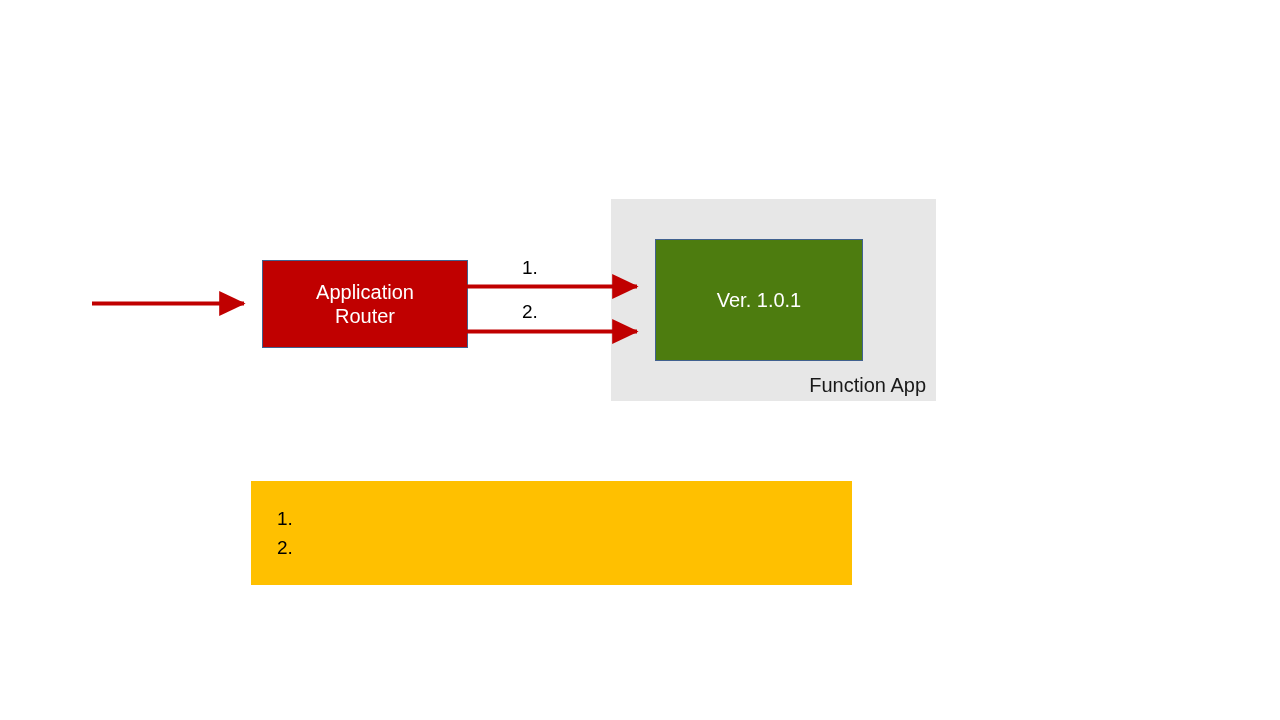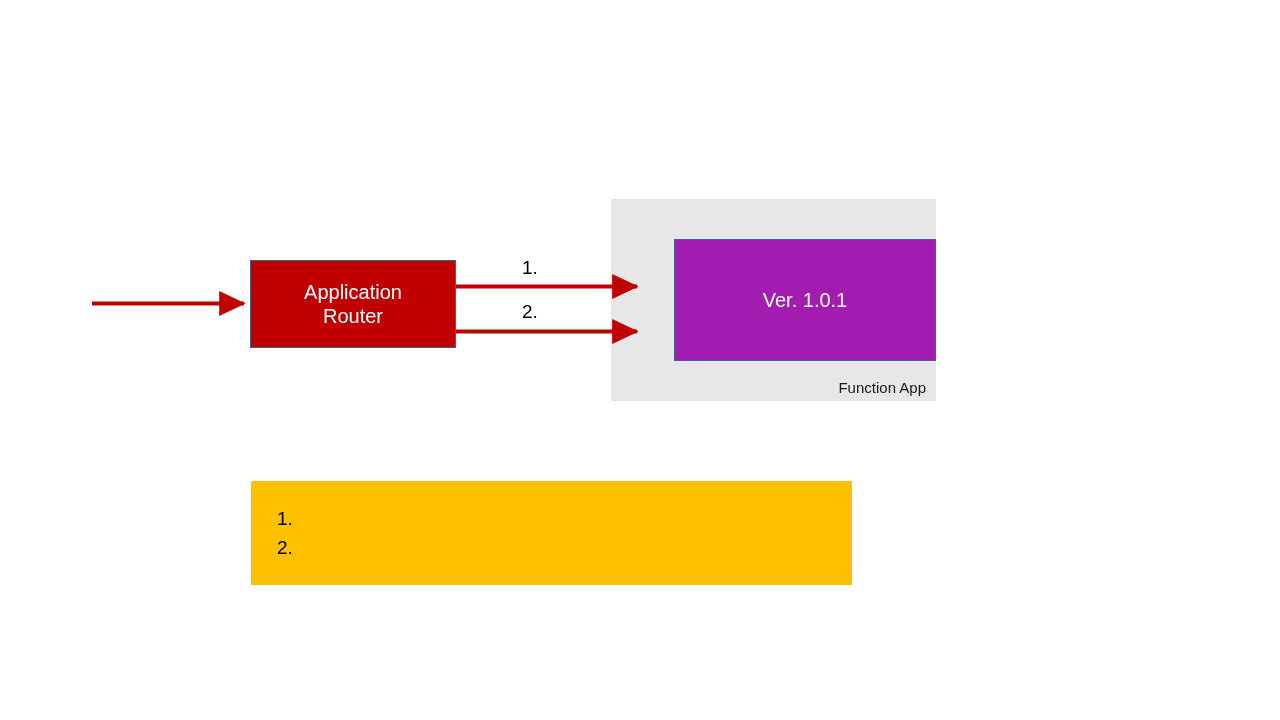--- a/index.html
+++ b/index.html
@@ -31,54 +31,55 @@
     top: 199px;
     width: 325px;
     height: 202px;
     background: #e7e7e7;
     box-sizing: border-box;
   }
   .fn-label {
     position: absolute;
     right: 10px;
     bottom: 4px;
-    font-size: 15px;
+    font-size: 20px;
     color: #191919;
     line-height: 1.2;
     white-space: nowrap;
   }
 
   
   .node {
     position: absolute;
     box-sizing: border-box;
     display: flex;
     align-items: center;
     justify-content: center;
     text-align: center;
     line-height: 1.22;
+    margin-left: 12px;
   }
 
   .node-router {
     left: 250px;
     top: 260px;
     width: 206px;
     height: 88px;
     background: #c00000;
     border: 1px solid #41618f;
     color: #ffffff;
     font-size: 20px;
   }
 
   .node-version {
-    left: 674px;
+    left: 643px;
     top: 239px;
-    width: 262px;
+    width: 208px;
     height: 122px;
-    background: #a21caf;
+    background: #4d7c0f;
     border: 1px solid #41618f;
     color: #ffffff;
     font-size: 20px;
   }
 
   
   .legend {
     position: absolute;
     left: 251px;
     top: 481px;

